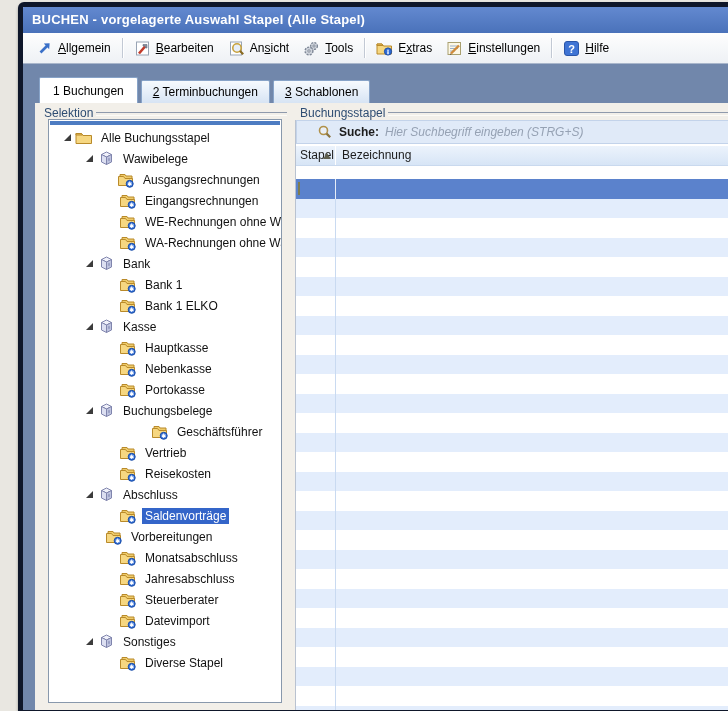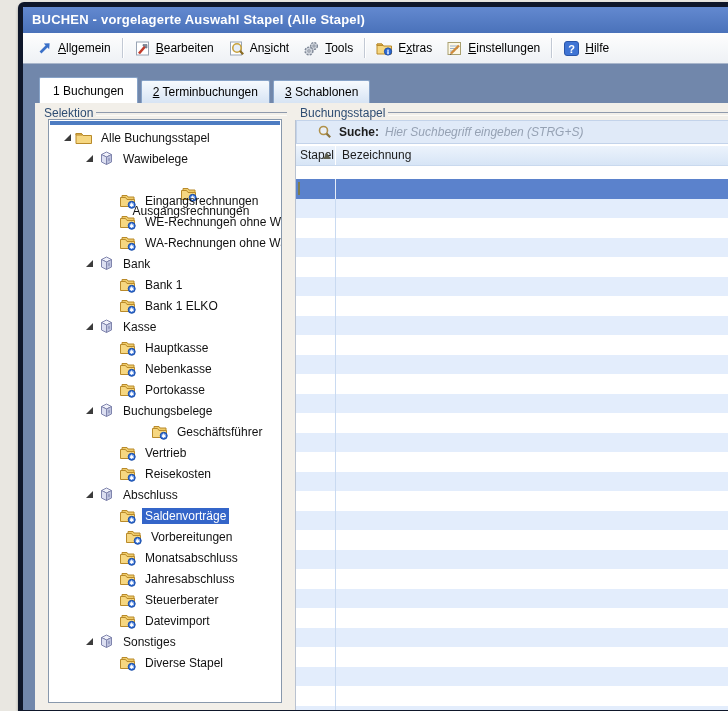--- a/index.html
+++ b/index.html
@@ -171,21 +171,21 @@
               <span class="tree-icon">
                 <svg width="17" height="17" viewBox="0 0 17 17">
                   <path d="M3.5 4.5 L8.5 2 L13.5 4.5 L8.5 7 Z" fill="#f0f1fa" stroke="#8085ad"></path>
                   <path d="M3.5 4.5 L8.5 7 L8.5 14.5 L3.5 12 Z" fill="#dcdff1" stroke="#8085ad"></path>
                   <path d="M13.5 4.5 L8.5 7 L8.5 14.5 L13.5 12 Z" fill="#bdc2de" stroke="#8085ad"></path>
                   <rect x="10" y="8.2" width="2" height="2.6" fill="#9aa0c4"></rect>
                 </svg>
               </span>
               <span class="tree-label">Wawibelege</span>
             </div>
-            <div class="tree-row" style="padding-left: 52px; flex-direction: column;">
+            <div class="tree-row" style="padding-left: 52px;">
               <span class="expander"></span>
               <span class="tree-icon">
                 <svg width="18" height="16" viewBox="0 0 18 16">
                   <path d="M3 2.5 L8 2.5 L9 4 L15 4 L15 11 L3 11 Z" fill="#eecb6a" stroke="#b98a2a"></path>
                   <path d="M1.5 4.5 L6.5 4.5 L8 6.5 L15.5 6.5 L15.5 13.5 L1.5 13.5 Z" fill="#f6d781" stroke="#b98a2a"></path>
                   <circle cx="12.7" cy="11.8" r="3.5" fill="#2e6bd6" stroke="#1b4ea8"></circle>
                   <path d="M12.7 9.6 V14 M10.8 10.7 L14.6 12.9 M14.6 10.7 L10.8 12.9" stroke="#fff" stroke-width="1.1"></path>
                 </svg>
               </span>
               <span class="tree-label">Ausgangsrechnungen</span>
@@ -383,21 +383,21 @@
               <span class="tree-icon">
                 <svg width="18" height="16" viewBox="0 0 18 16">
                   <path d="M3 2.5 L8 2.5 L9 4 L15 4 L15 11 L3 11 Z" fill="#eecb6a" stroke="#b98a2a"></path>
                   <path d="M1.5 4.5 L6.5 4.5 L8 6.5 L15.5 6.5 L15.5 13.5 L1.5 13.5 Z" fill="#f6d781" stroke="#b98a2a"></path>
                   <circle cx="12.7" cy="11.8" r="3.5" fill="#2e6bd6" stroke="#1b4ea8"></circle>
                   <path d="M12.7 9.6 V14 M10.8 10.7 L14.6 12.9 M14.6 10.7 L10.8 12.9" stroke="#fff" stroke-width="1.1"></path>
                 </svg>
               </span>
               <span class="tree-label selected">Saldenvorträge</span>
             </div>
-            <div class="tree-row" style="padding-left: 60px;">
+            <div class="tree-row" style="padding-left: 40px;">
               <span class="expander"></span>
               <span class="tree-icon">
                 <svg width="18" height="16" viewBox="0 0 18 16">
                   <path d="M3 2.5 L8 2.5 L9 4 L15 4 L15 11 L3 11 Z" fill="#eecb6a" stroke="#b98a2a"></path>
                   <path d="M1.5 4.5 L6.5 4.5 L8 6.5 L15.5 6.5 L15.5 13.5 L1.5 13.5 Z" fill="#f6d781" stroke="#b98a2a"></path>
                   <circle cx="12.7" cy="11.8" r="3.5" fill="#2e6bd6" stroke="#1b4ea8"></circle>
                   <path d="M12.7 9.6 V14 M10.8 10.7 L14.6 12.9 M14.6 10.7 L10.8 12.9" stroke="#fff" stroke-width="1.1"></path>
                 </svg>
               </span>
               <span class="tree-label">Vorbereitungen</span>

